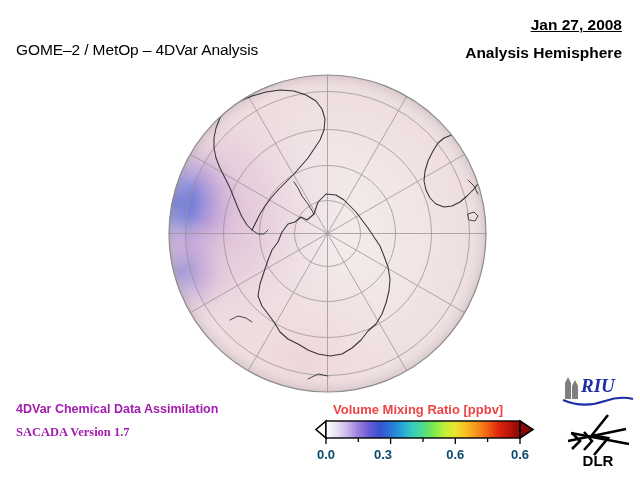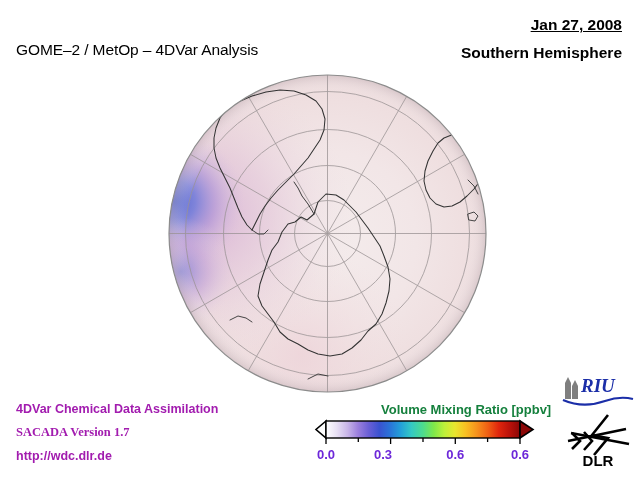--- a/index.html
+++ b/index.html
@@ -86,43 +86,42 @@
   .foot-2 { top: 425px; font-family: Liberation Serif, serif; }
   .foot-3 { top: 449px; }
 
   
   #cbar-title {
     position: absolute;
     left: 333px;
     top: 402px;
     font-size: 13px;
     font-weight: bold;
-    color: #15803d;
-    white-space: nowrap;
-    margin-left: 48px;
+    color: #ef4444;
+    white-space: nowrap;
   }
   #cbar-box {
     position: absolute;
     left: 310px;
     top: 419px;
     width: 228px;
     height: 26px;
   }
   #cbar-ticklabels {
     position: absolute;
     left: 310px;
     top: 447px;
     width: 228px;
     height: 20px;
   }
   .cb-tick {
     position: absolute;
     font-size: 13px;
     font-weight: bold;
-    color: #6d28d9;
+    color: #0c4a6e;
     transform: translateX(-50%);
     white-space: nowrap;
   }
 
   
   #riu-logo {
     position: absolute;
     left: 557px;
     top: 373px;
     width: 80px;
@@ -137,21 +136,21 @@
     height: 60px;
   }
 </style>
 </head>
 <body>
 
 <div id="page">
 
   <div class="hdr-left">GOME–2 / MetOp – 4DVar Analysis</div>
   <div class="hdr-right">Jan 27, 2008</div>
-  <div class="hdr-right-2">Southern Hemisphere</div>
+  <div class="hdr-right-2">Analysis Hemisphere</div>
 
   <div id="globe-wrap">
     <svg id="globe-svg" width="319" height="319" viewBox="0 0 319 319" xmlns="http://www.w3.org/2000/svg">
       <defs>
         <clipPath id="disc">
           <circle cx="159.5" cy="159.5" r="158.5"></circle>
         </clipPath>
 
         <radialGradient id="baseField" cx="50%" cy="52%" r="62%">
           <stop offset="0%" stop-color="#f4ecec"></stop>
@@ -264,21 +263,20 @@
         <path d="
           M 248,10 L 258,14 L 266,22" stroke-width="0.9"></path>
       </g>
 
       <circle cx="159.5" cy="159.5" r="158.5" fill="none" stroke="#8c8c8c" stroke-width="1.2"></circle>
     </svg>
   </div>
 
   <div class="foot foot-1">4DVar Chemical Data Assimilation</div>
   <div class="foot foot-2">SACADA Version 1.7</div>
-  <div class="foot foot-3">http://wdc.dlr.de</div>
 
   <div id="cbar-title">Volume Mixing Ratio [ppbv]</div>
 
   <div id="cbar-box">
     <svg width="228" height="26" viewBox="0 0 228 26" xmlns="http://www.w3.org/2000/svg">
       <defs>
         <linearGradient id="cbgrad" x1="0" y1="0" x2="1" y2="0">
           <stop offset="0.000" stop-color="#ffffff"></stop>
           <stop offset="0.055" stop-color="#e8e0f4"></stop>
           <stop offset="0.110" stop-color="#c9b6e8"></stop>

